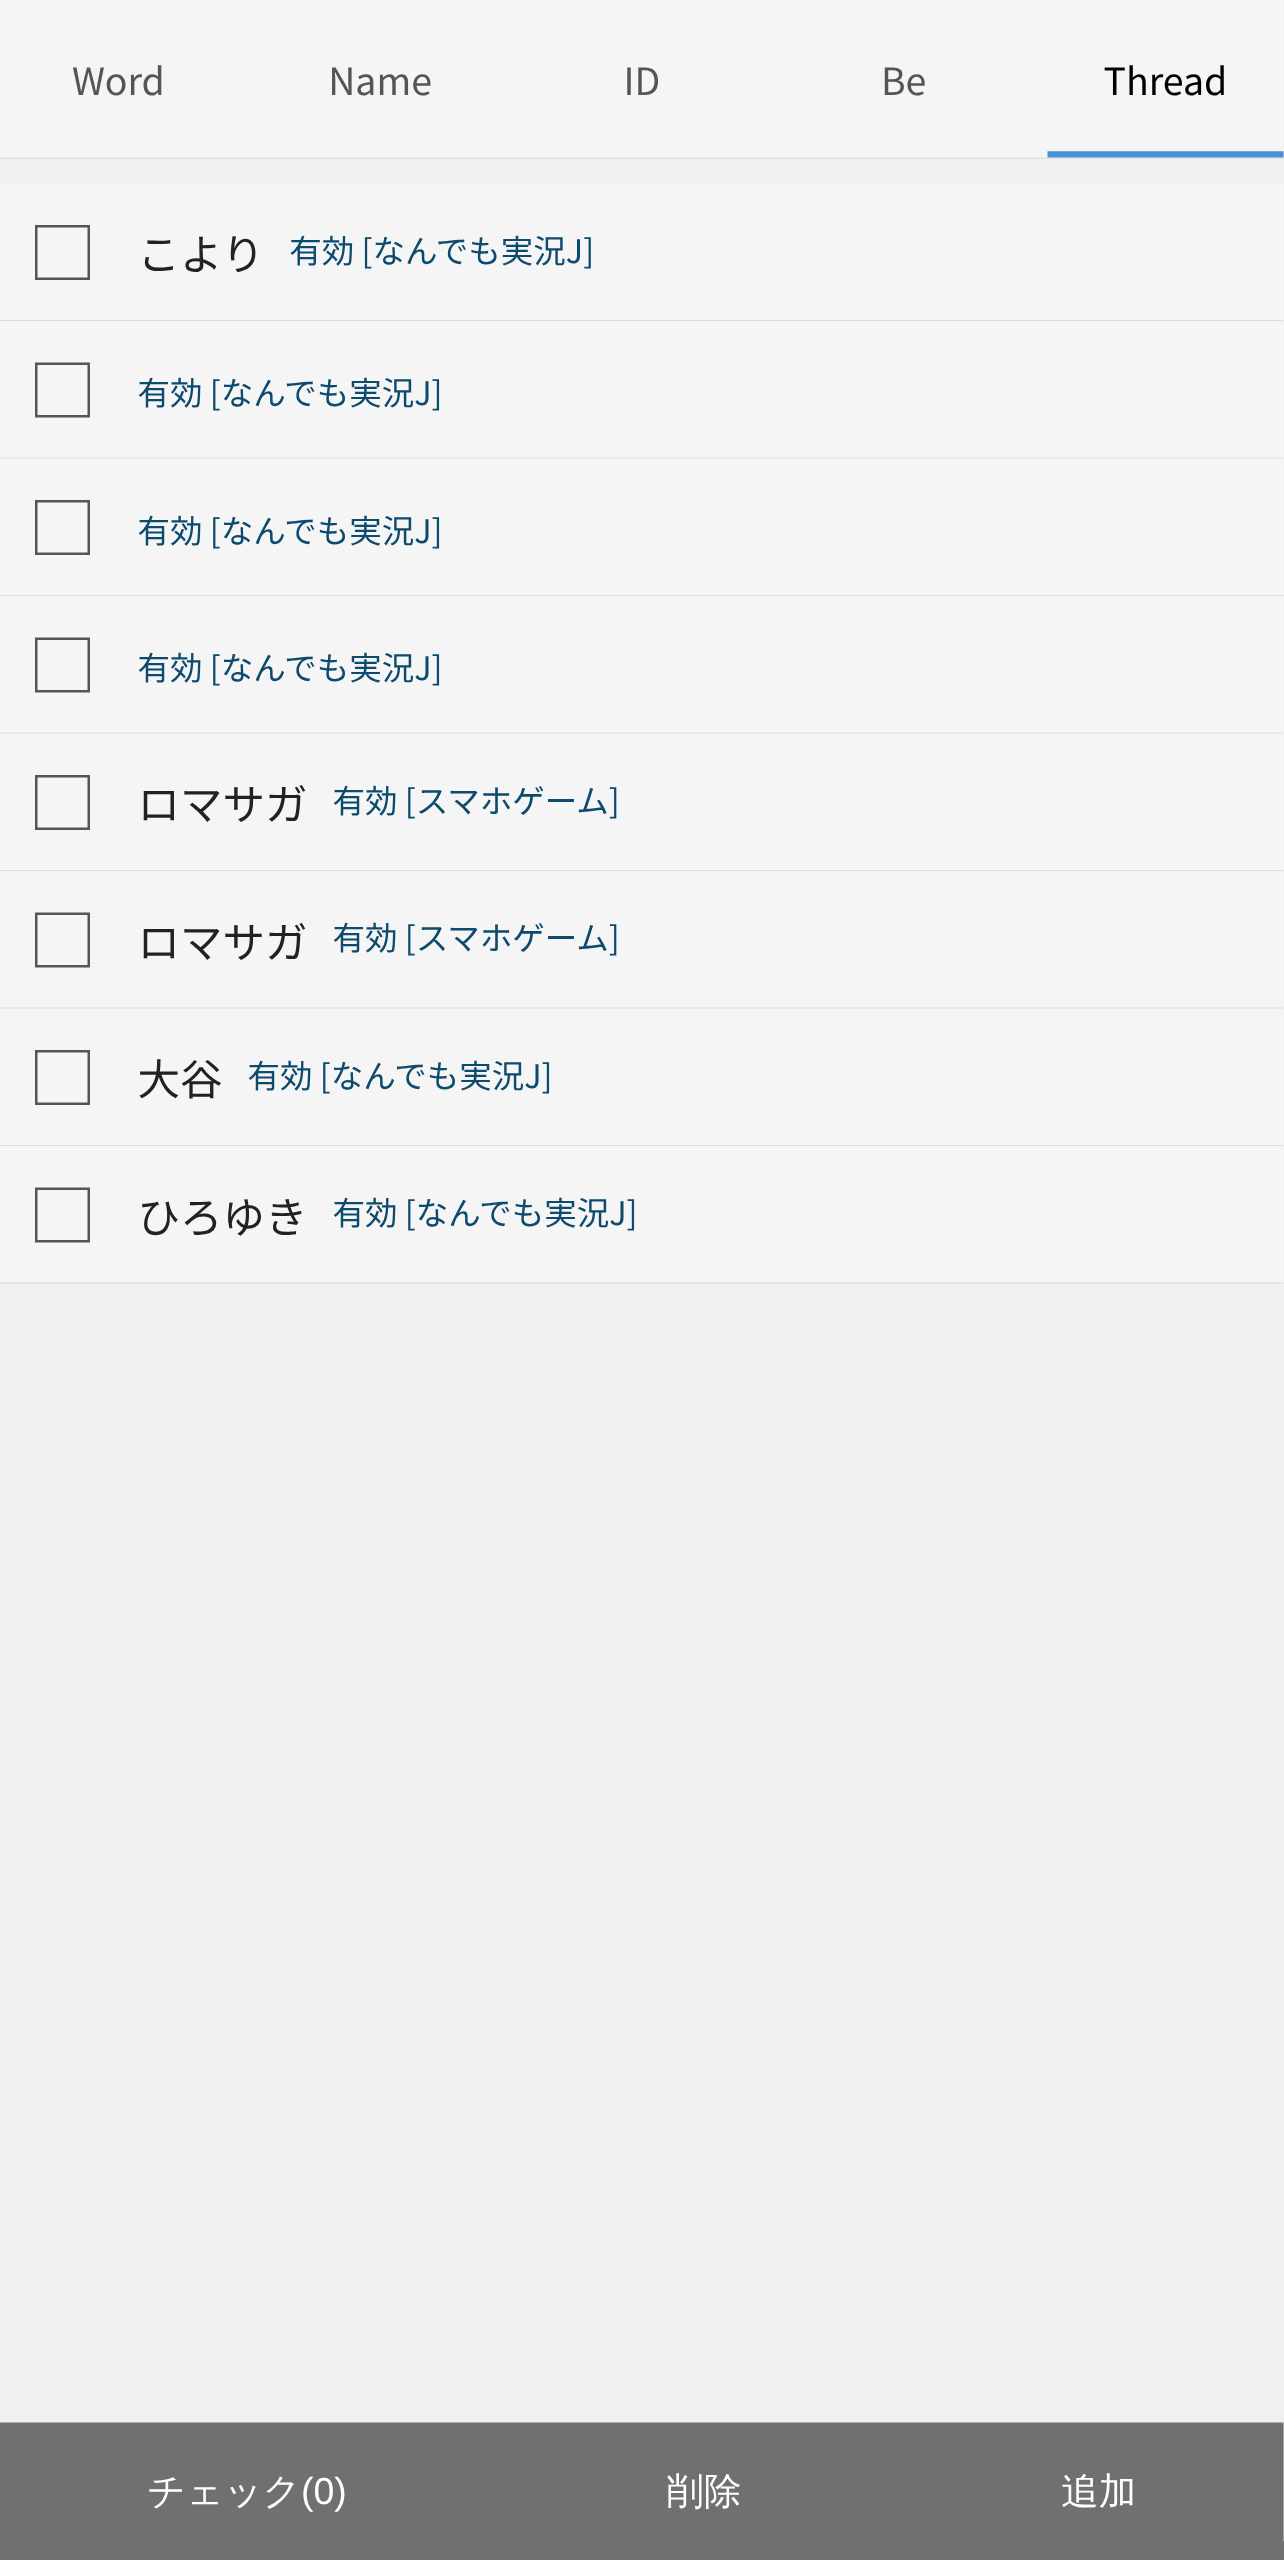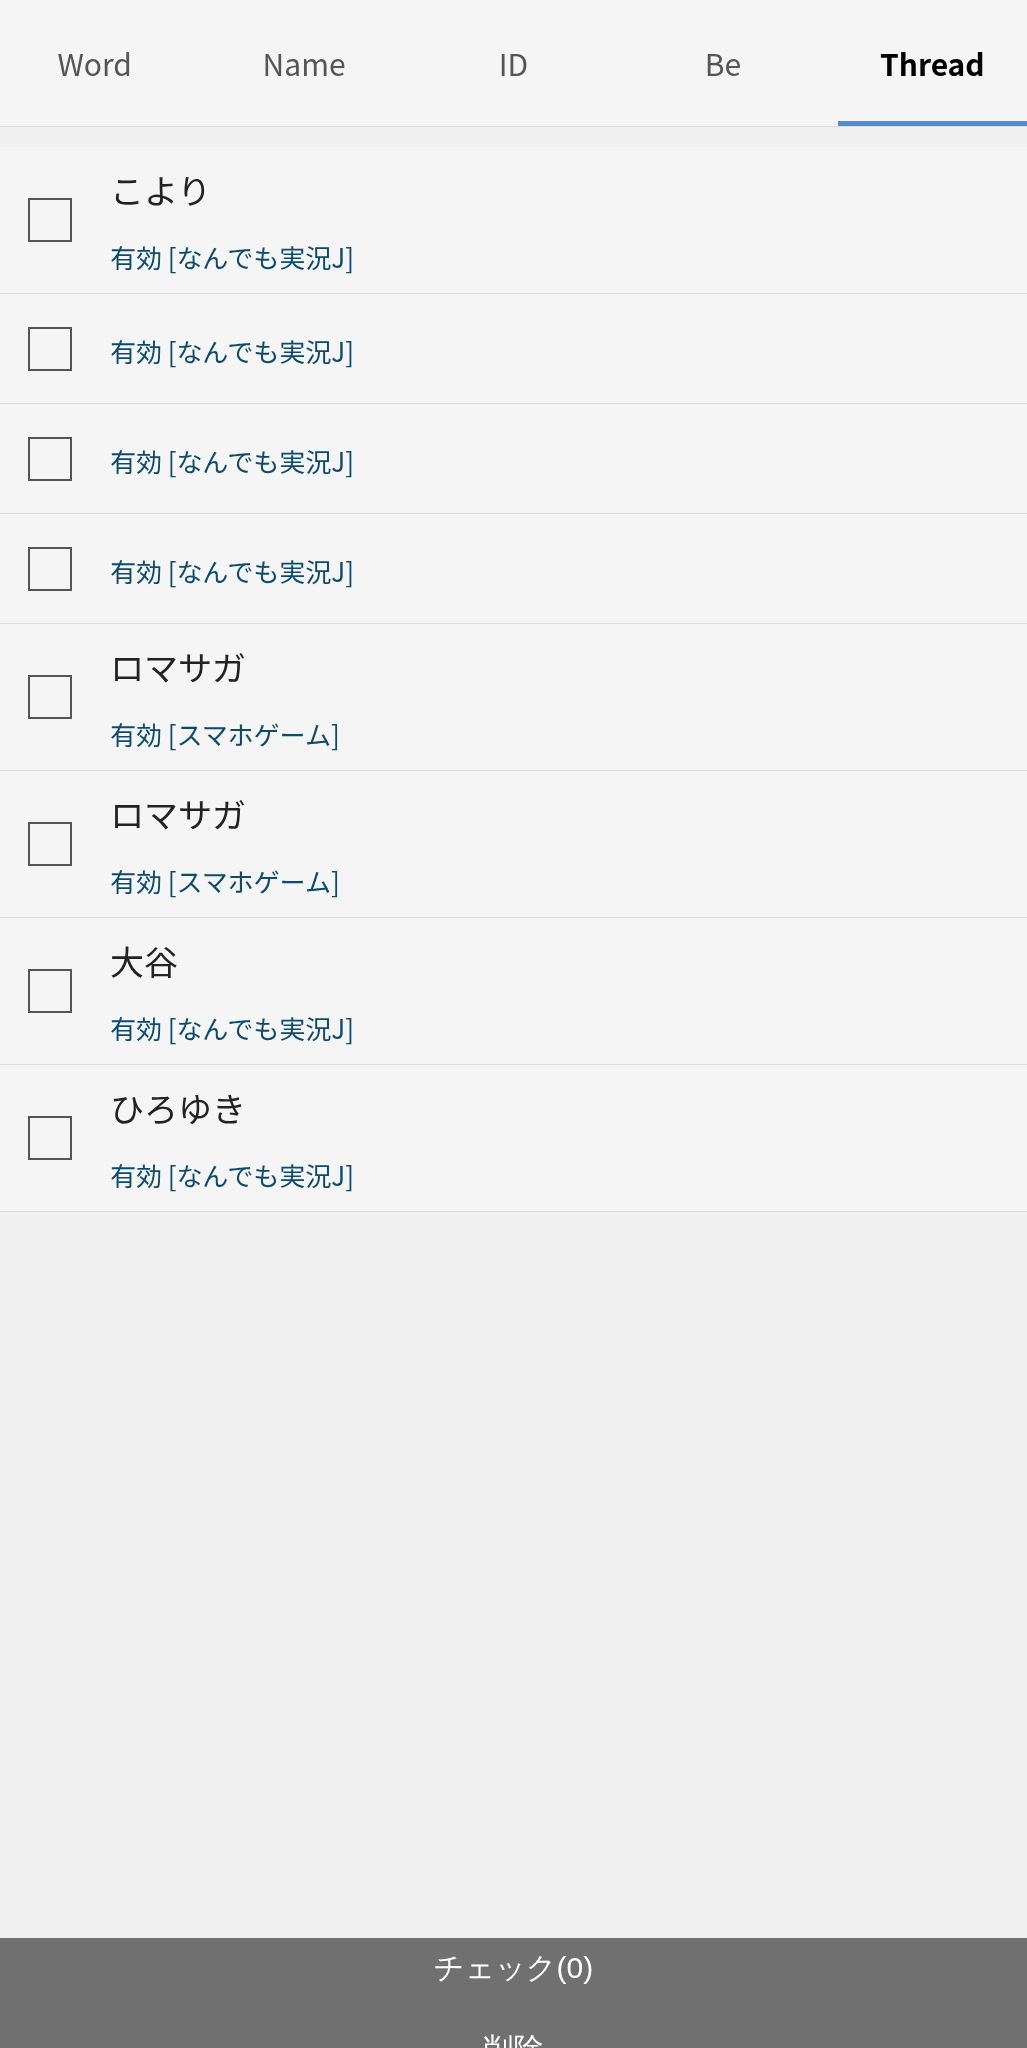--- a/index.html
+++ b/index.html
@@ -34,21 +34,21 @@
       justify-content: center;
       height: 100%;
       font-size: 30px;
       color: #555;
       cursor: pointer;
       position: relative;
     }
 
     .header-tab.active {
       color: #000;
-      font-weight: bold;
+      font-weight: normal;
     }
 
     .header-tab.active::after {
       content: '';
       position: absolute;
       bottom: 0;
       left: 0;
       right: 0;
       height: 5px;
       background: #4a90d9;
@@ -87,39 +87,39 @@
       cursor: pointer;
     }
 
     .checkbox:checked {
       background: #4a90d9;
       border-color: #4a90d9;
     }
 
     .item-text {
       display: flex;
-      flex-direction: column;
+      flex-direction: row;
       margin-left: 10px;
     }
 
     .item-title {
       font-size: 34px;
       color: #222;
       font-weight: normal;
     }
 
     .item-subtitle {
       font-size: 26px;
       color: #0c4a6e;
       margin-top: 4px;
     }
 
     .bottom-bar {
       display: flex;
-      flex-direction: column;
+      flex-direction: row;
       background: #707070;
       height: 110px;
       align-items: center;
       justify-content: space-around;
     }
 
     .bottom-btn {
       color: #fff;
       font-size: 30px;
       background: none;

